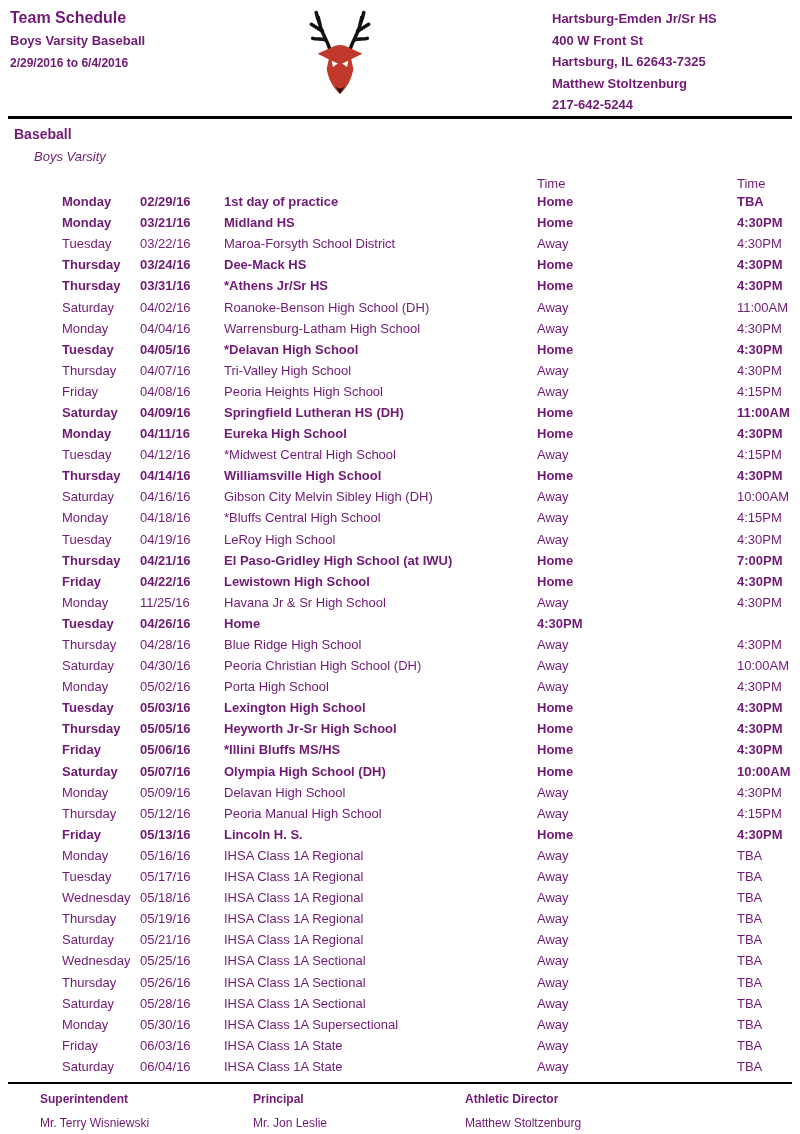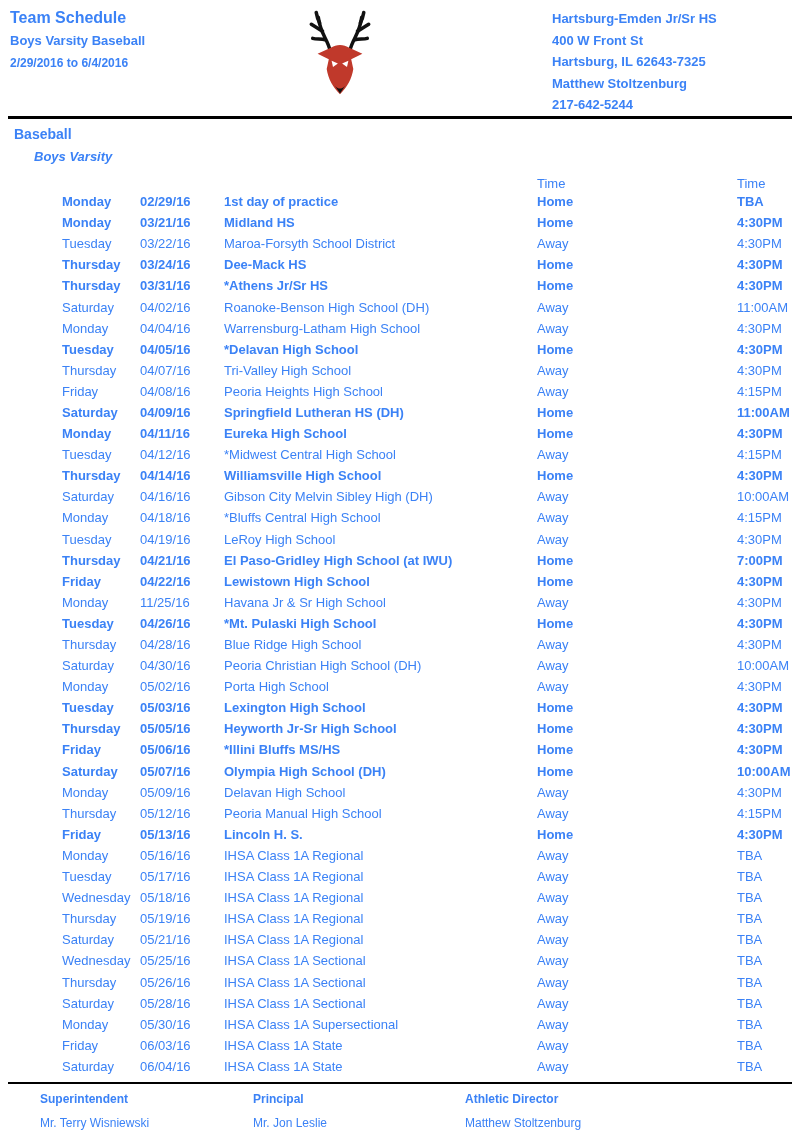--- a/index.html
+++ b/index.html
@@ -2,42 +2,42 @@
 <html><head>
 <meta charset="utf-8">
 <style>
   * { margin:0; padding:0; box-sizing:border-box; }
   html,body { background:#ffffff; }
   .page {
     position:relative;
     width:800px;
     height:1134px;
     background:#ffffff;
-    color:#3b82f6;
+    color:#701a75;
     font-family:"Liberation Sans", sans-serif;
     overflow:hidden;
   }
 
   
   .header-left { position:absolute; left:10px; top:8px; }
   .header-left .title { font-size:16px; font-weight:bold; line-height:20px; }
   .header-left .subtitle { font-size:13px; font-weight:bold; margin-top:4px; line-height:18px; }
   .header-left .daterange { font-size:12px; font-weight:bold; margin-top:5px; line-height:16px; }
 
   .logo { position:absolute; left:298px; top:4px; width:84px; height:98px; }
   .logo svg { width:100%; height:100%; }
 
   .header-right { position:absolute; left:530px; top:8px;margin-left:22px; }
   .header-right div { font-size:13px; font-weight:bold; line-height:21.5px; white-space:nowrap; }
 
   .rule-thick { position:absolute; left:8px; width:784px; top:116px; height:3px; background:#000; }
 
   
   .sport-title { position:absolute; left:14px; top:126px; font-size:14px; font-weight:bold; }
-  .team-title  { position:absolute; left:34px; top:149px; font-size:13px; font-weight:bold; font-style:italic; }
+  .team-title  { position:absolute; left:34px; top:149px; font-size:13px; font-weight:normal; font-style:italic; }
 
   
   .table { position:absolute; left:62px; top:177px; width:732px; }
   .thead, .row {
     display:grid;
     grid-template-columns:78px 84px 313px 200px 57px;
     align-items:center;
   }
   .thead { height:14px; font-size:13px; }
   .thead span { line-height:14px; }
@@ -239,21 +239,20 @@
         <div class="row">
           <span class="cell cell-day">Monday</span>
           <span class="cell cell-date">11/25/16</span>
           <span class="cell cell-event">Havana Jr &amp; Sr High School</span>
           <span class="cell cell-place">Away</span>
           <span class="cell cell-time">4:30PM</span>
         </div>
         <div class="row bold">
           <span class="cell cell-day">Tuesday</span>
           <span class="cell cell-date">04/26/16</span>
-          <span class="cell cell-event">*Mt. Pulaski High School</span>
           <span class="cell cell-place">Home</span>
           <span class="cell cell-time">4:30PM</span>
         </div>
         <div class="row">
           <span class="cell cell-day">Thursday</span>
           <span class="cell cell-date">04/28/16</span>
           <span class="cell cell-event">Blue Ridge High School</span>
           <span class="cell cell-place">Away</span>
           <span class="cell cell-time">4:30PM</span>
         </div>

